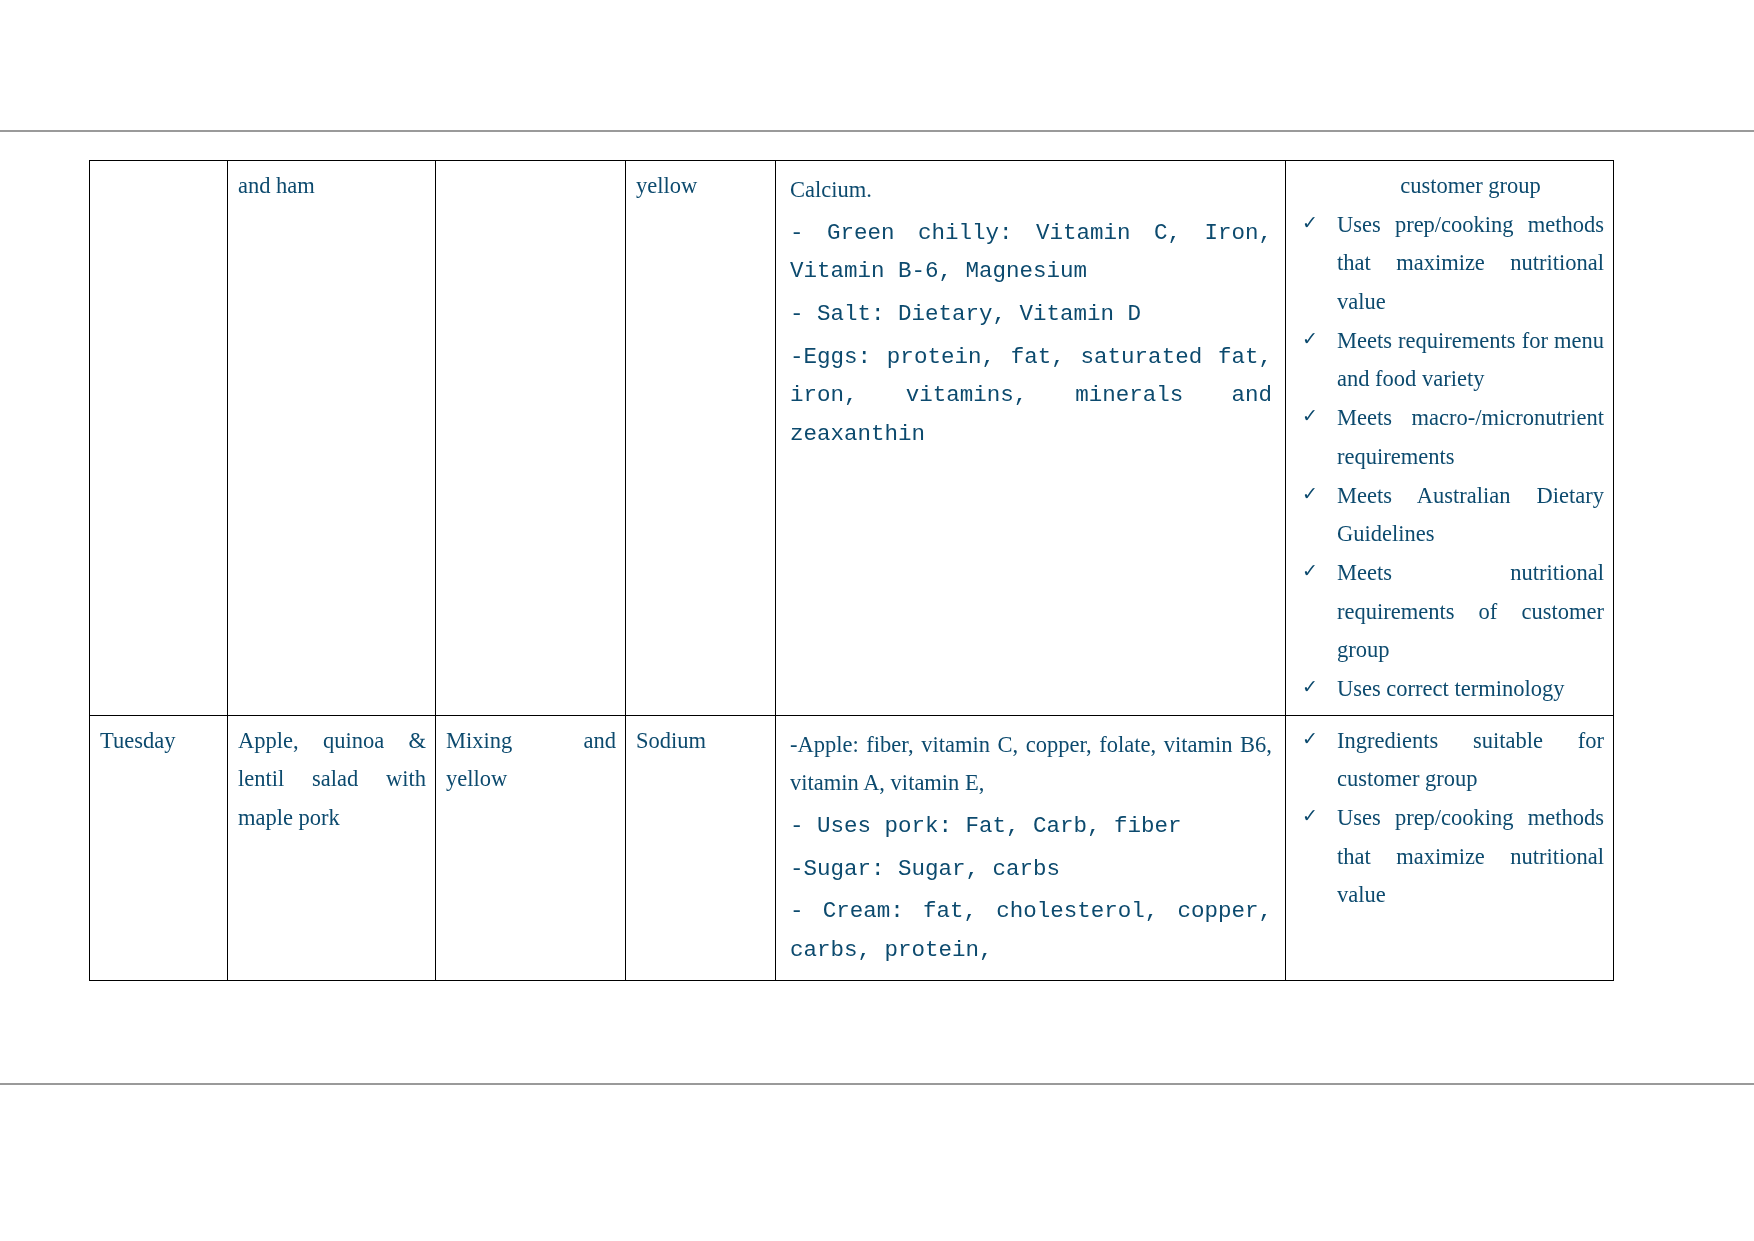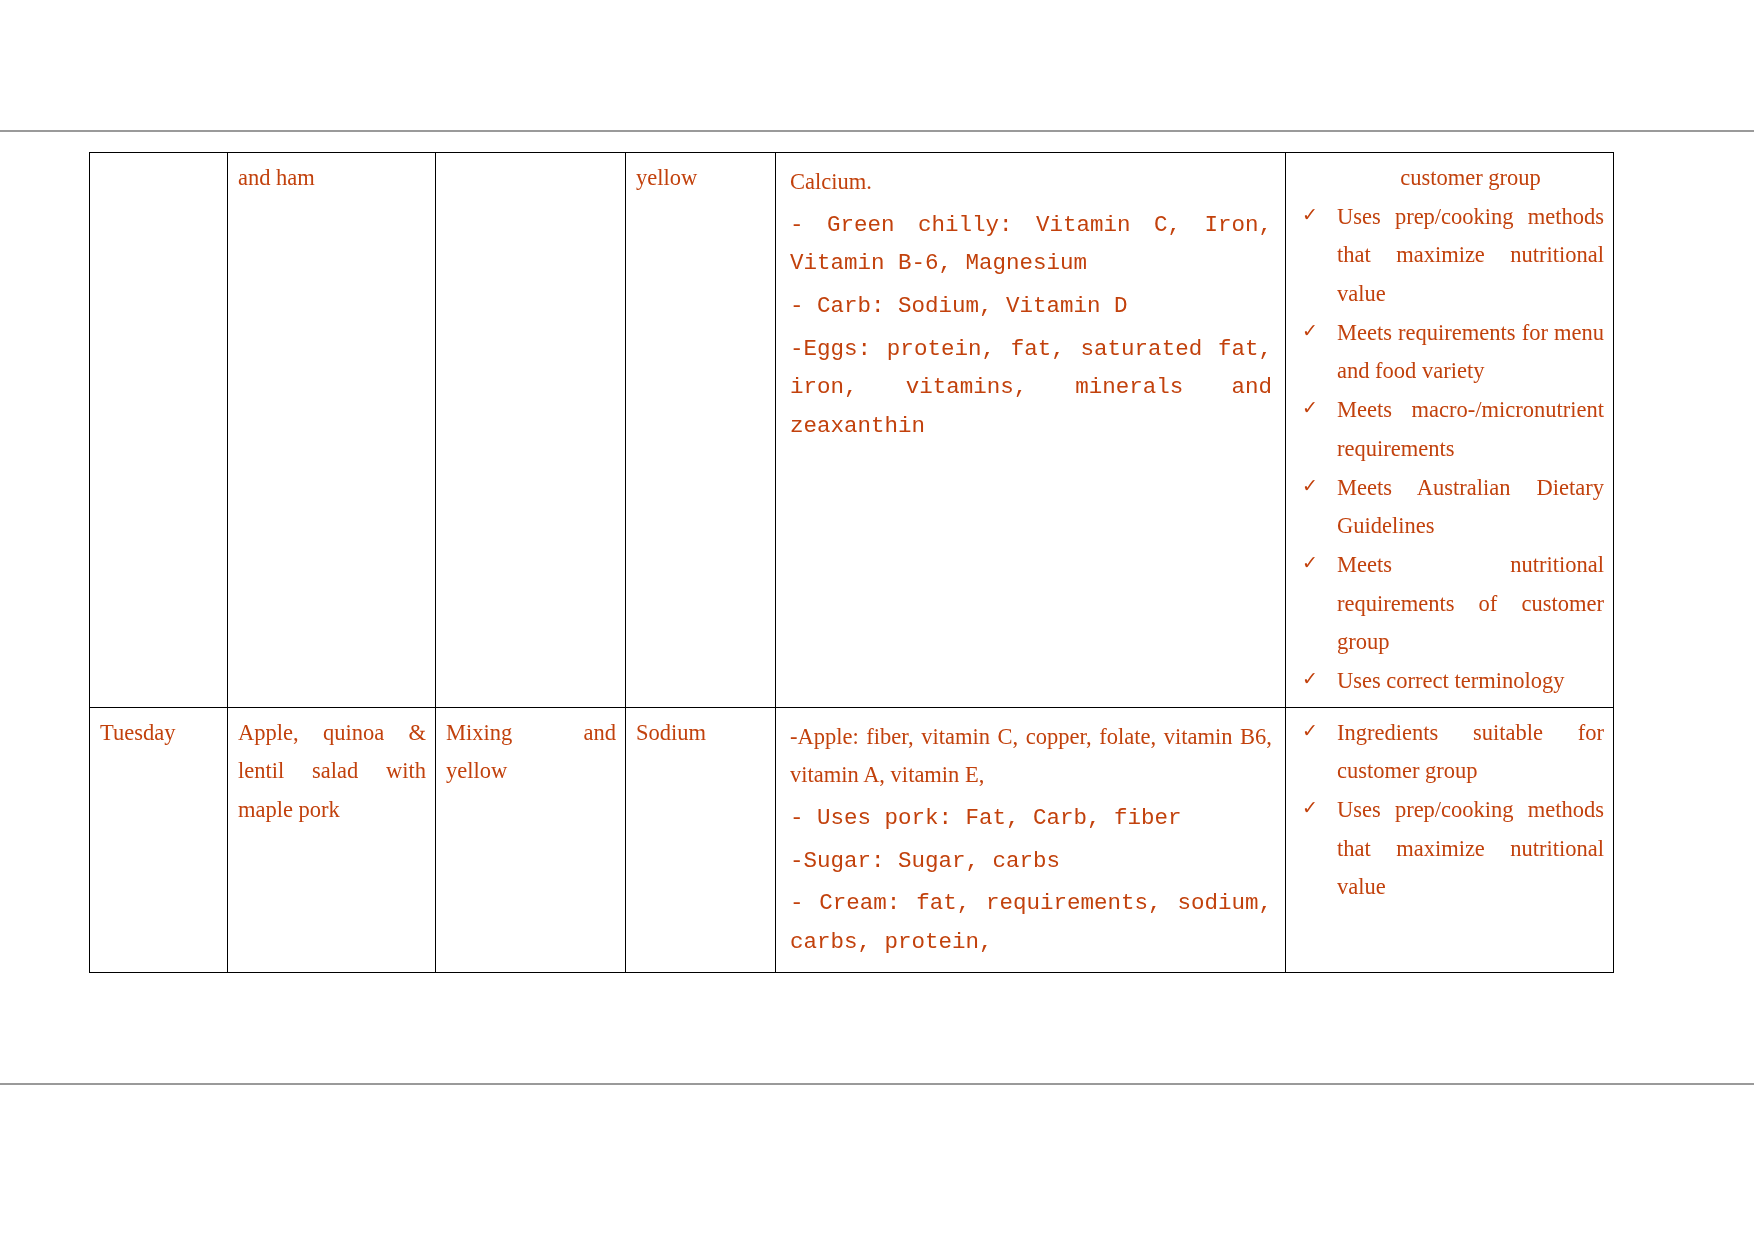--- a/index.html
+++ b/index.html
@@ -23,25 +23,25 @@
     height: 0;
     border-top: 2px solid #9a9a9a;
   }
   .page-rule.top { top: 130px; }
   .page-rule.bottom { top: 1083px; }
 
   
   .doc-table {
     position: absolute;
     left: 89px;
-    top: 152px;
+    top: 160px;
     width: 1524px;
     border-collapse: collapse;
     table-layout: fixed;
-    color: #c2410c;
+    color: #0c4a6e;
     font-size: 22.5px;
     line-height: 1.72;
   }
   .doc-table td {
     border: 1.6px solid #000000;
     vertical-align: top;
     padding: 6px 9px 6px 10px;
   }
 
   
@@ -119,21 +119,21 @@
       </td>
       <td class="col-method">
         <p></p>
       </td>
       <td class="col-colour">
         <p>yellow</p>
       </td>
       <td class="col-nutri cell-justify">
         <p class="nutri-line">Calcium.</p>
         <p class="nutri-line">- Green chilly: Vitamin C, Iron, Vitamin B-6, Magnesium</p>
-        <p class="nutri-line">- Carb: Sodium, Vitamin D</p>
+        <p class="nutri-line">- Salt: Dietary, Vitamin D</p>
         <p class="nutri-line">-Eggs: protein, fat, saturated fat, iron, vitamins, minerals and zeaxanthin</p>
       </td>
       <td class="col-check">
         <p class="plain-cont">customer group</p>
         <ul class="check-list">
           <li>
             <span class="tick">✓</span>
             <span>Uses prep/cooking methods that maximize nutritional value</span>
           </li>
           <li>
@@ -170,21 +170,21 @@
       <td class="col-method cell-justify">
         <p>Mixing and yellow</p>
       </td>
       <td class="col-colour">
         <p>Sodium</p>
       </td>
       <td class="col-nutri cell-justify">
         <p class="nutri-line">-Apple: fiber, vitamin C, copper, folate, vitamin B6, vitamin A, vitamin E,</p>
         <p class="nutri-line">- Uses pork: Fat, Carb, fiber</p>
         <p class="nutri-line">-Sugar: Sugar, carbs</p>
-        <p class="nutri-line">- Cream: fat, requirements, sodium, carbs, protein,</p>
+        <p class="nutri-line">- Cream: fat, cholesterol, copper, carbs, protein,</p>
       </td>
       <td class="col-check">
         <ul class="check-list">
           <li>
             <span class="tick">✓</span>
             <span>Ingredients suitable for customer group</span>
           </li>
           <li>
             <span class="tick">✓</span>
             <span>Uses prep/cooking methods that maximize nutritional value</span>

